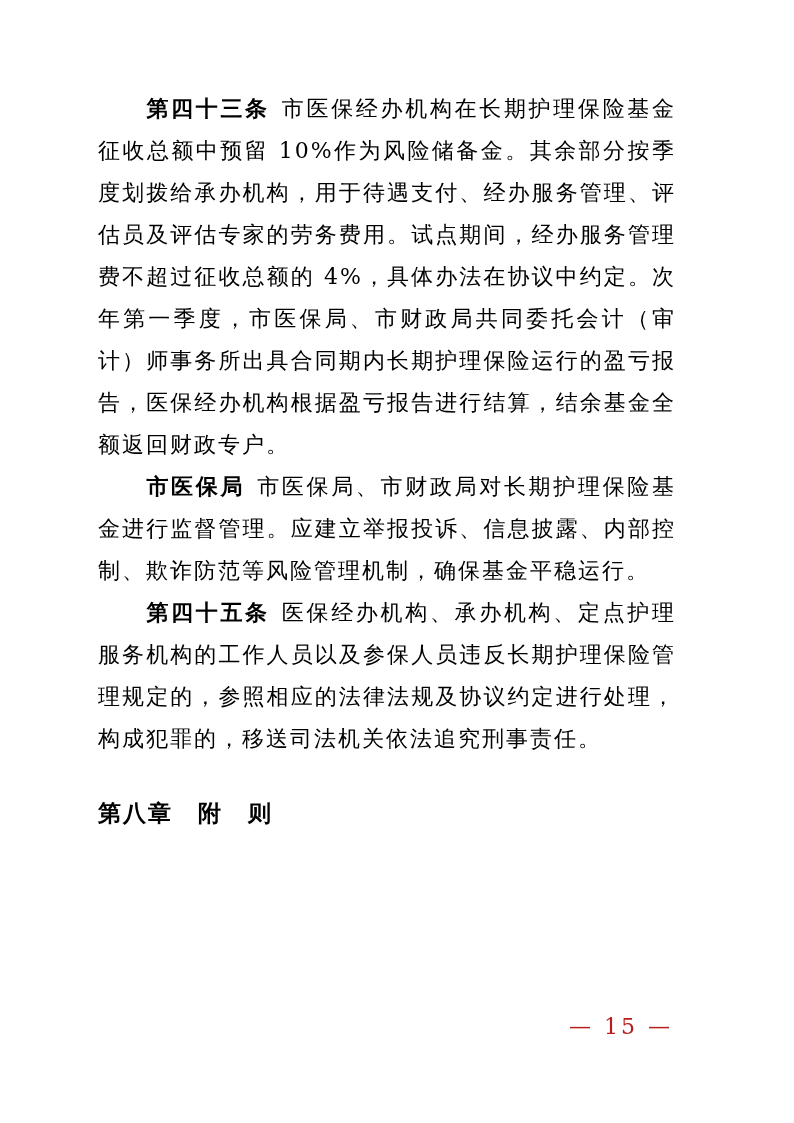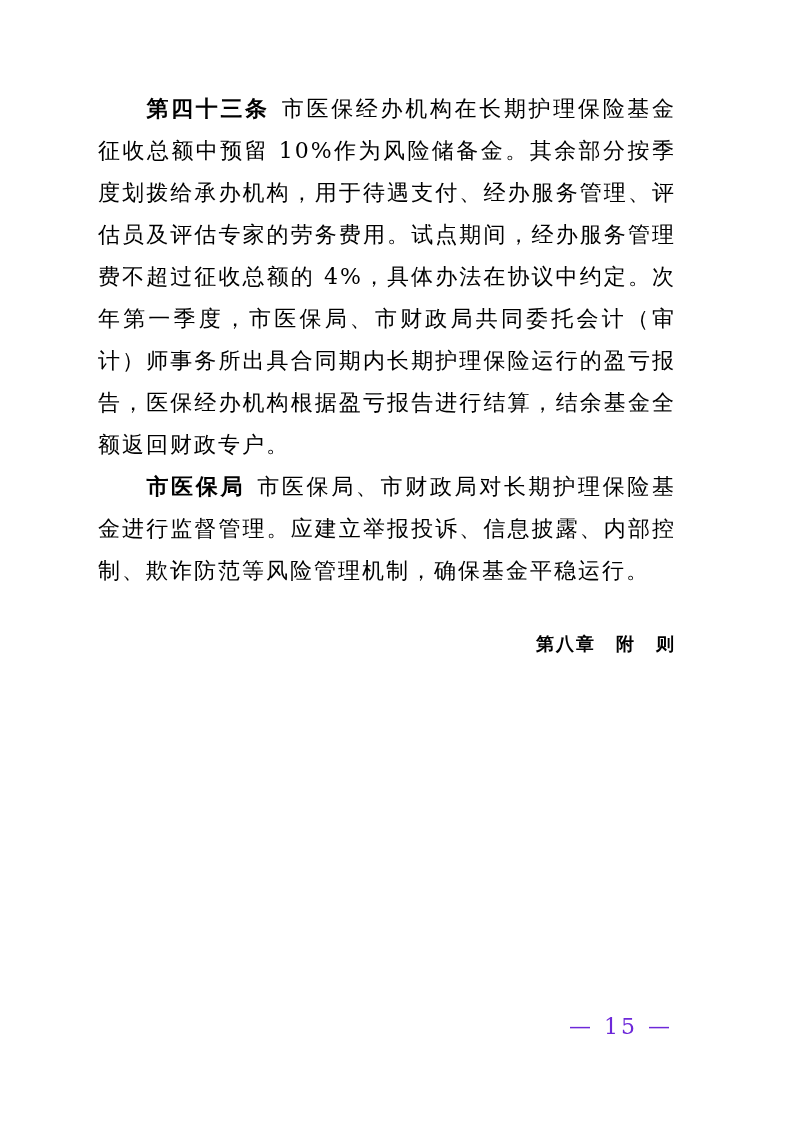--- a/index.html
+++ b/index.html
@@ -34,48 +34,49 @@
     word-break: break-all;
   }
   .para .term {
     font-weight: bold;
     font-family: "DejaVu Sans", "Liberation Sans", sans-serif;
     margin-right: 12px;
     white-space: nowrap;
   }
   .chapter {
     margin: 32px 0 4px 0;
-    font-size: 18px;
+    font-size: 23px;
     line-height: 42px;
     font-weight: bold;
-    font-family: Liberation Mono, monospace;
-    text-align: right;
+    font-family: Liberation Sans, sans-serif;
+    text-align: left;
     letter-spacing: 2px;
   }
   .pagenum {
     position: absolute;
     top: 1014px;
     right: 121px;
     font-size: 22px;
     line-height: 26px;
     letter-spacing: 3px;
     font-family: "DejaVu Serif", "Liberation Serif", serif;
-    color: #6d28d9;
+    color: #b91c1c;
   }
 </style>
 </head>
 <body>
 
 <div class="page">
   <div class="content">
 
     <p class="para"><span class="term">第四十三条</span><span>市医保经办机构在长期护理保险基金征收总额中预留 10%作为风险储备金。其余部分按季度划拨给承办机构，用于待遇支付、经办服务管理、评估员及评估专家的劳务费用。试点期间，经办服务管理费不超过征收总额的 4%，具体办法在协议中约定。次年第一季度，市医保局、市财政局共同委托会计（审计）师事务所出具合同期内长期护理保险运行的盈亏报告，医保经办机构根据盈亏报告进行结算，结余基金全额返回财政专户。</span></p>
 
     <p class="para"><span class="term">市医保局</span><span>市医保局、市财政局对长期护理保险基金进行监督管理。应建立举报投诉、信息披露、内部控制、欺诈防范等风险管理机制，确保基金平稳运行。</span></p>
 
+    <p class="para"><span class="term">第四十五条</span><span>医保经办机构、承办机构、定点护理服务机构的工作人员以及参保人员违反长期护理保险管理规定的，参照相应的法律法规及协议约定进行处理，构成犯罪的，移送司法机关依法追究刑事责任。</span></p>
 
     <h2 class="chapter">第八章　附　则</h2>
 
 
 
   </div>
 
   <div class="pagenum">— 15 —</div>
 </div>
 

